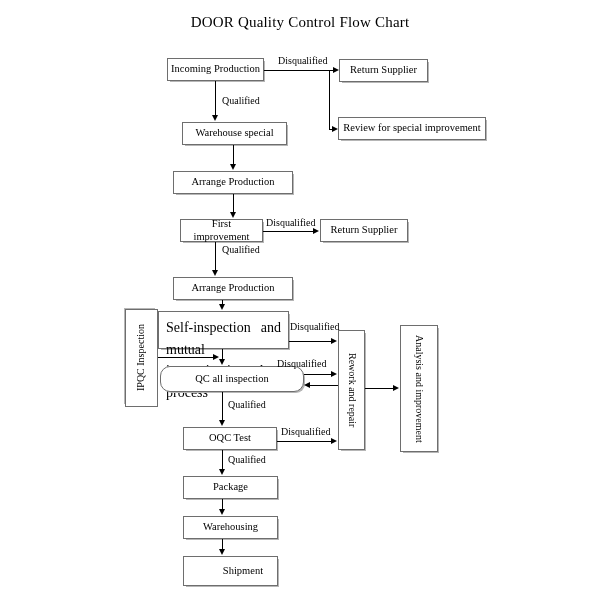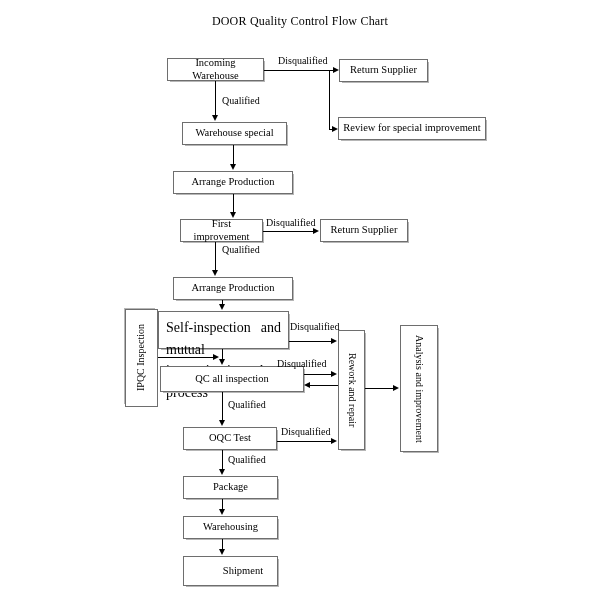--- a/index.html
+++ b/index.html
@@ -16,21 +16,21 @@
     overflow: hidden;
     font-family: "Liberation Serif", "DejaVu Serif", serif;
     color: #000000;
   }
   #title {
     position: absolute;
     left: 0;
     top: 14px;
     width: 600px;
     text-align: center;
-    font-size: 12px;
+    font-size: 15px;
     font-family: "Liberation Serif", "DejaVu Serif", serif;
     color: #000000;
     letter-spacing: 0.2px;
   }
   .node {
     position: absolute;
     box-sizing: border-box;
     border: 1px solid #6e6e6e;
     background: #ffffff;
     display: flex;
@@ -113,21 +113,21 @@
   }
 </style>
 </head>
 <body>
 
 <div id="canvas">
 
   <div id="title">DOOR Quality Control Flow Chart</div>
 
   <div class="node shadow" style="left:167px; top:58px; width:97px; height:23px;">
-    <span>Incoming Warehouse</span>
+    <span>Incoming Production</span>
   </div>
 
   <div class="node shadow" style="left:339px; top:59px; width:89px; height:23px;">
     <span>Return Supplier</span>
   </div>
 
   <div class="node shadow" style="left:338px; top:117px; width:148px; height:23px;">
     <span>Review for special improvement</span>
   </div>
 
@@ -153,21 +153,21 @@
 
   <div class="node shadow vert-up" style="left:125px; top:309px; width:33px; height:98px; font-size:10px;">
     <span>IPQC Inspection</span>
   </div>
 
   <div class="node shadow justify" style="left:158px; top:311px; width:131px; height:38px;">
     <span>Self-inspection and mutual</span>
     <span class="lastline">inspection in each process</span>
   </div>
 
-  <div class="node shadow" style="left:160px; top:366px; width:144px; height:26px;">
+  <div class="node shadow" style="left:160px; top:366px; width:144px; height:26px;border-radius:10px;">
     <span>QC all inspection</span>
   </div>
 
   <div class="node shadow" style="left:183px; top:427px; width:94px; height:23px;">
     <span>OQC Test</span>
   </div>
 
   <div class="node shadow vert-down" style="left:338px; top:330px; width:27px; height:120px; font-size:10px;">
     <span>Rework and repair</span>
   </div>

